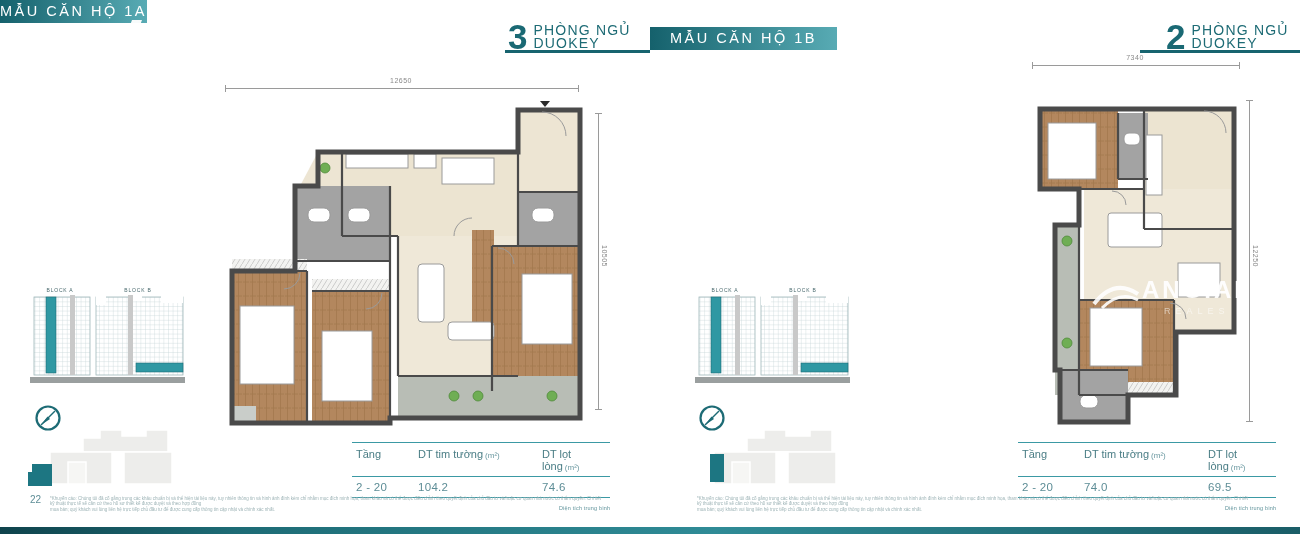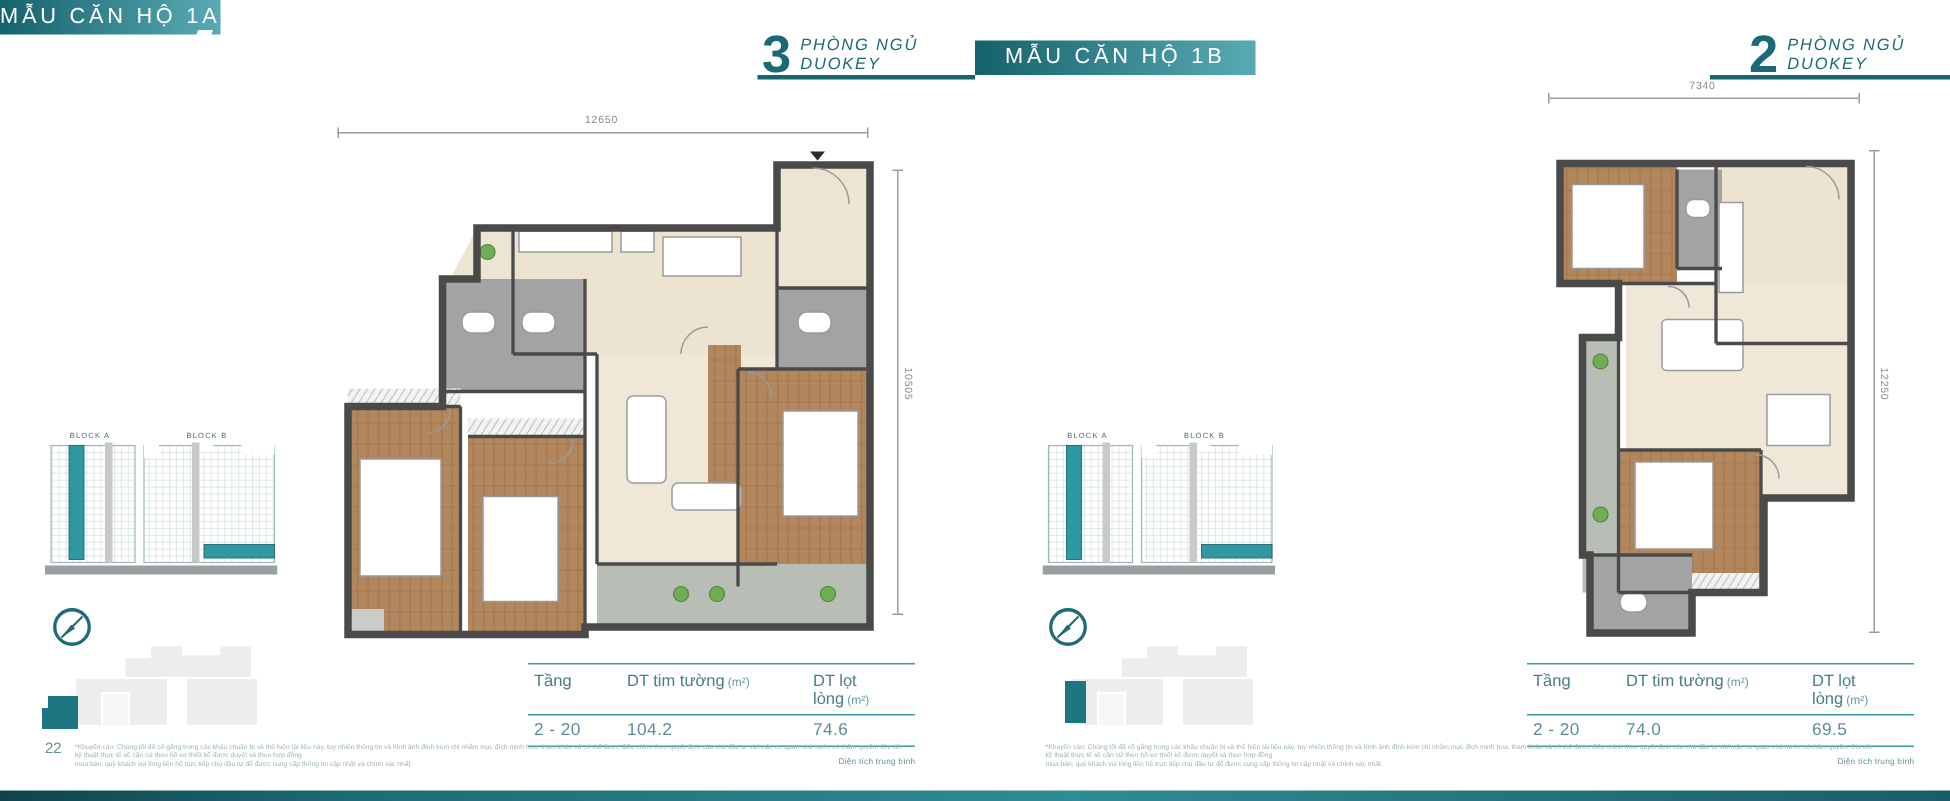--- a/index.html
+++ b/index.html
@@ -5,21 +5,21 @@
   html,body{margin:0;padding:0;background:#fff;}
   .page{position:relative;width:1300px;height:534px;background:#ffffff;overflow:hidden;
         font-family:"Liberation Sans",sans-serif;}
   .abs{position:absolute;}
 
   
   .hdr-box{height:23px;line-height:23px;text-align:center;color:#fff;font-size:14.5px;
            letter-spacing:2.5px;background:linear-gradient(90deg,#15616c,#58abb4);}
   .badge{display:flex;align-items:flex-start;}
   .badge-num{font-size:35px;line-height:31px;font-weight:bold;color:#1a6974;}
-  .badge-txt{font-size:11px;color:#1d6b75;letter-spacing:1.2px;line-height:13px;margin:3px 0 0 6px;font-style:italic;}
+  .badge-txt{font-size:14px;color:#1d6b75;letter-spacing:1.2px;line-height:13px;margin:3px 0 0 6px;}
   .underline{height:2.5px;background:#17646f;}
 
   
   .dim-h{border-left:1px solid #9a9a9a;border-right:1px solid #9a9a9a;height:7px;
          background:linear-gradient(#9a9a9a,#9a9a9a) center/100% 1px no-repeat;}
   .dim-v{border-top:1px solid #9a9a9a;border-bottom:1px solid #9a9a9a;width:7px;
          background:linear-gradient(#9a9a9a,#9a9a9a) center/1px 100% no-repeat;}
   .dim-label{font-size:7px;color:#898989;letter-spacing:.5px;text-align:center;}
   .rot90{transform:rotate(90deg);transform-origin:left top;}
   .tri{width:0;height:0;border-left:5px solid transparent;border-right:5px solid transparent;
@@ -198,20 +198,28 @@
     <g stroke="#9a9a9a" stroke-width="1" fill="none">
       <path d="M176,16 a22,22 0 0 1 22,22"></path>
         <path d="M142,208 a16,16 0 0 1 16,16"></path>
       <path d="M84,96 a14,14 0 0 1 14,14"></path>
     </g>
   </svg>
 
   <div class="abs dim-v" style="left:1246px;top:100px;height:320px;"></div>
   <div class="abs dim-label rot90" style="left:1259px;top:245px;">12250</div>
 
+  <div class="abs" style="left:1090px;top:276px;width:160px;">
+    <svg width="52" height="36" style="position:absolute;left:0;top:-2px;opacity:.9">
+      <path d="M4,30 q20,-26 44,-10" stroke="#fff" stroke-width="4" fill="none"></path>
+      <path d="M12,34 q18,-18 36,-8" stroke="#fff" stroke-width="3" fill="none"></path>
+    </svg>
+    <div class="wm-text" style="margin-left:52px;">ANGIALA</div>
+    <div class="wm-sub" style="margin-left:74px;margin-top:2px;">REALES</div>
+  </div>
 
   <svg class="abs" style="left:30px;top:283px;" width="155" height="103">
     <defs>
       <pattern id="g1" width="4.6" height="4.6" patternUnits="userSpaceOnUse">
         <path d="M4.6,0 H0 V4.6" fill="none" stroke="#c2d4d6" stroke-width="0.7"></path>
       </pattern>
     </defs>
     <text x="30" y="9" font-size="5" letter-spacing="0.8" fill="#4a6a6e" text-anchor="middle">BLOCK A</text>
     <text x="108" y="9" font-size="5" letter-spacing="0.8" fill="#4a6a6e" text-anchor="middle">BLOCK B</text>
     <rect x="4" y="14" width="56" height="78" fill="url(#g1)" stroke="#9fb7ba" stroke-width="0.8"></rect>

